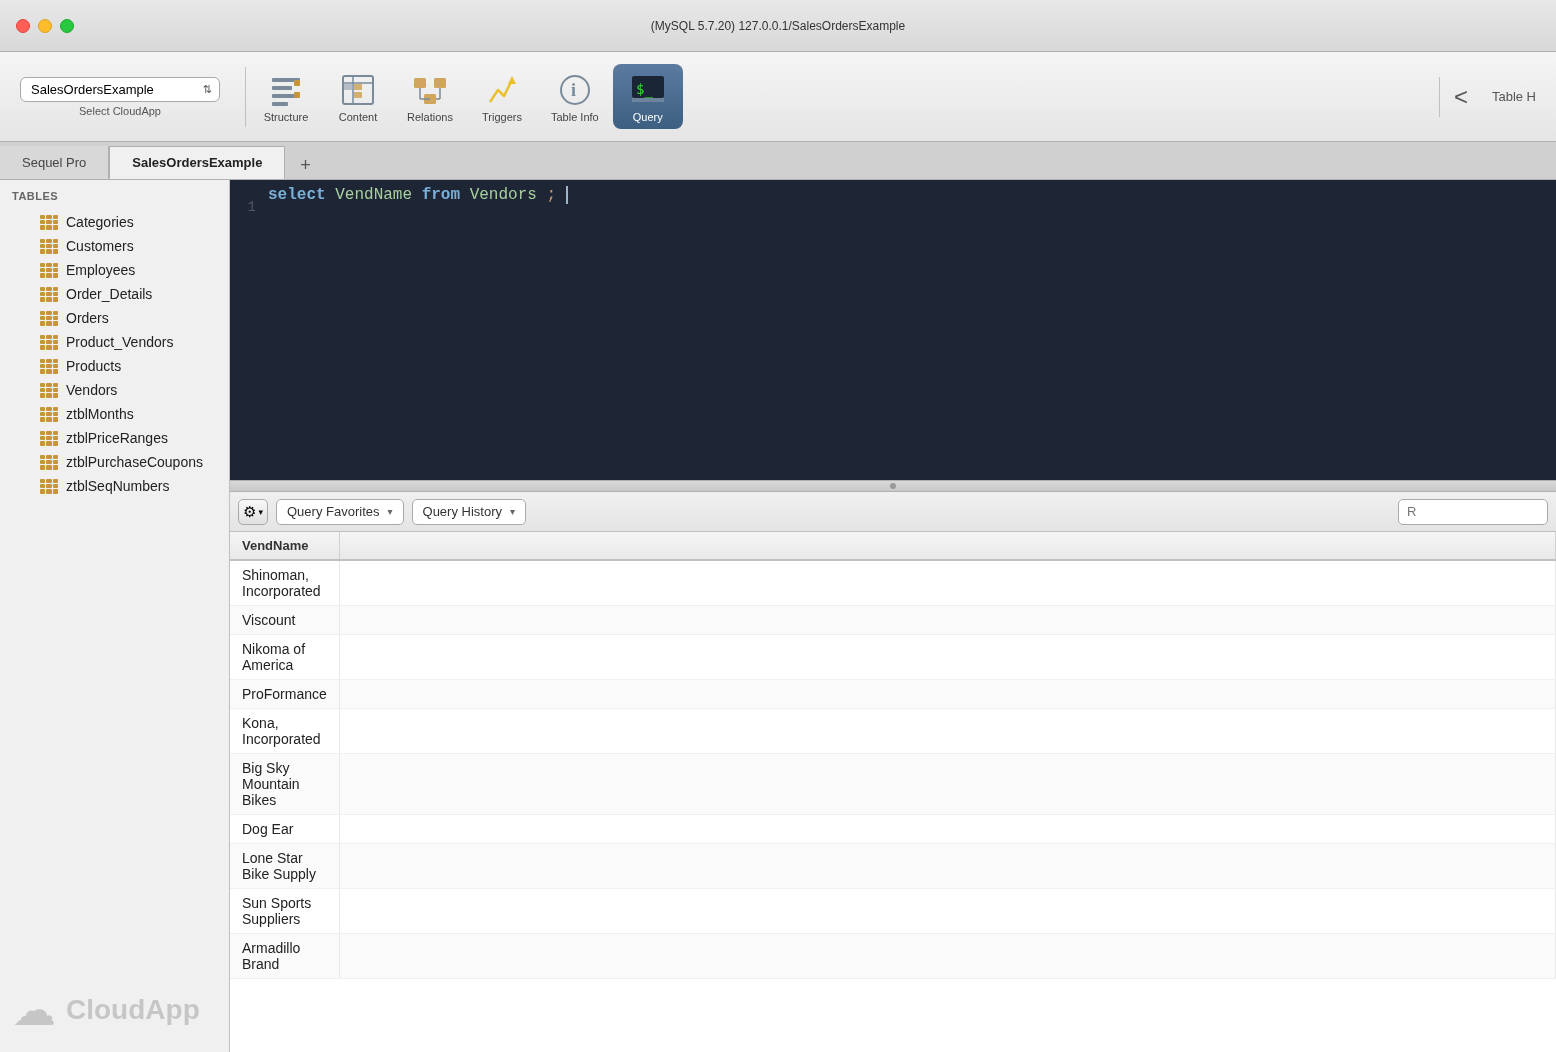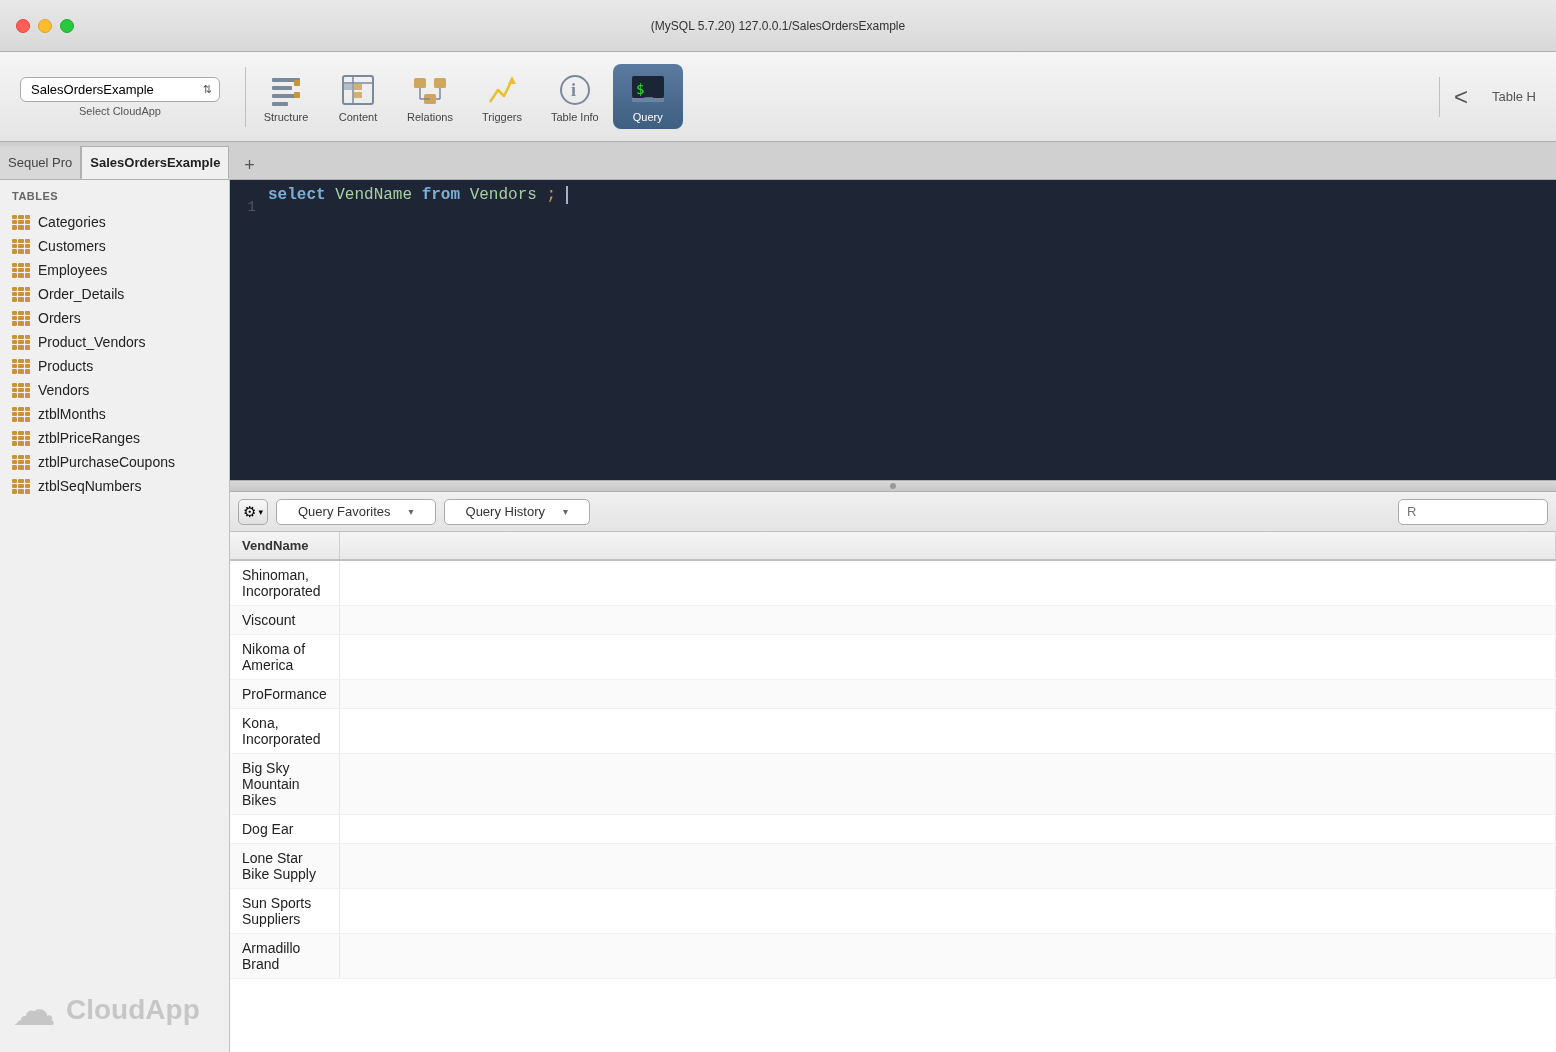--- a/index.html
+++ b/index.html
@@ -151,21 +151,21 @@
     
     .tab-bar {
       height: 38px;
       background: #d0d0d0;
       display: flex;
       align-items: flex-end;
       border-bottom: 1px solid #b0b0b0;
     }
     .tab {
       height: 33px;
-      padding: 0 8px;
+      padding: 0 22px;
       display: flex;
       align-items: center;
       font-size: 13px;
       cursor: pointer;
       border-right: 1px solid #b0b0b0;
       background: #d8d8d8;
       color: #444;
     }
     .tab.active {
       background: #f0f0f0;
@@ -208,20 +208,21 @@
       font-size: 11px;
       font-weight: 700;
       color: #666;
       letter-spacing: 0.5px;
       text-transform: uppercase;
     }
     .table-list {
       flex: 1;
       overflow-y: auto;
       padding: 2px 0;
+      margin-left: 28px;
     }
     .table-item {
       display: flex;
       align-items: center;
       padding: 4px 12px;
       font-size: 14px;
       color: #222;
       cursor: pointer;
       gap: 8px;
     }
@@ -350,24 +351,24 @@
       font-size: 15px;
       gap: 2px;
     }
     .dropdown-btn {
       height: 26px;
       background: white;
       border: 1px solid #aaa;
       border-radius: 5px;
       display: flex;
       align-items: center;
-      padding: 0 21px;
+      padding: 0 10px;
       cursor: pointer;
       font-size: 13px;
-      gap: 18px;
+      gap: 8px;
       color: #333;
     }
     .dropdown-btn .chevron {
       font-size: 10px;
       color: #666;
     }
     .filter-input {
       margin-left: auto;
       height: 26px;
       border: 1px solid #aaa;

